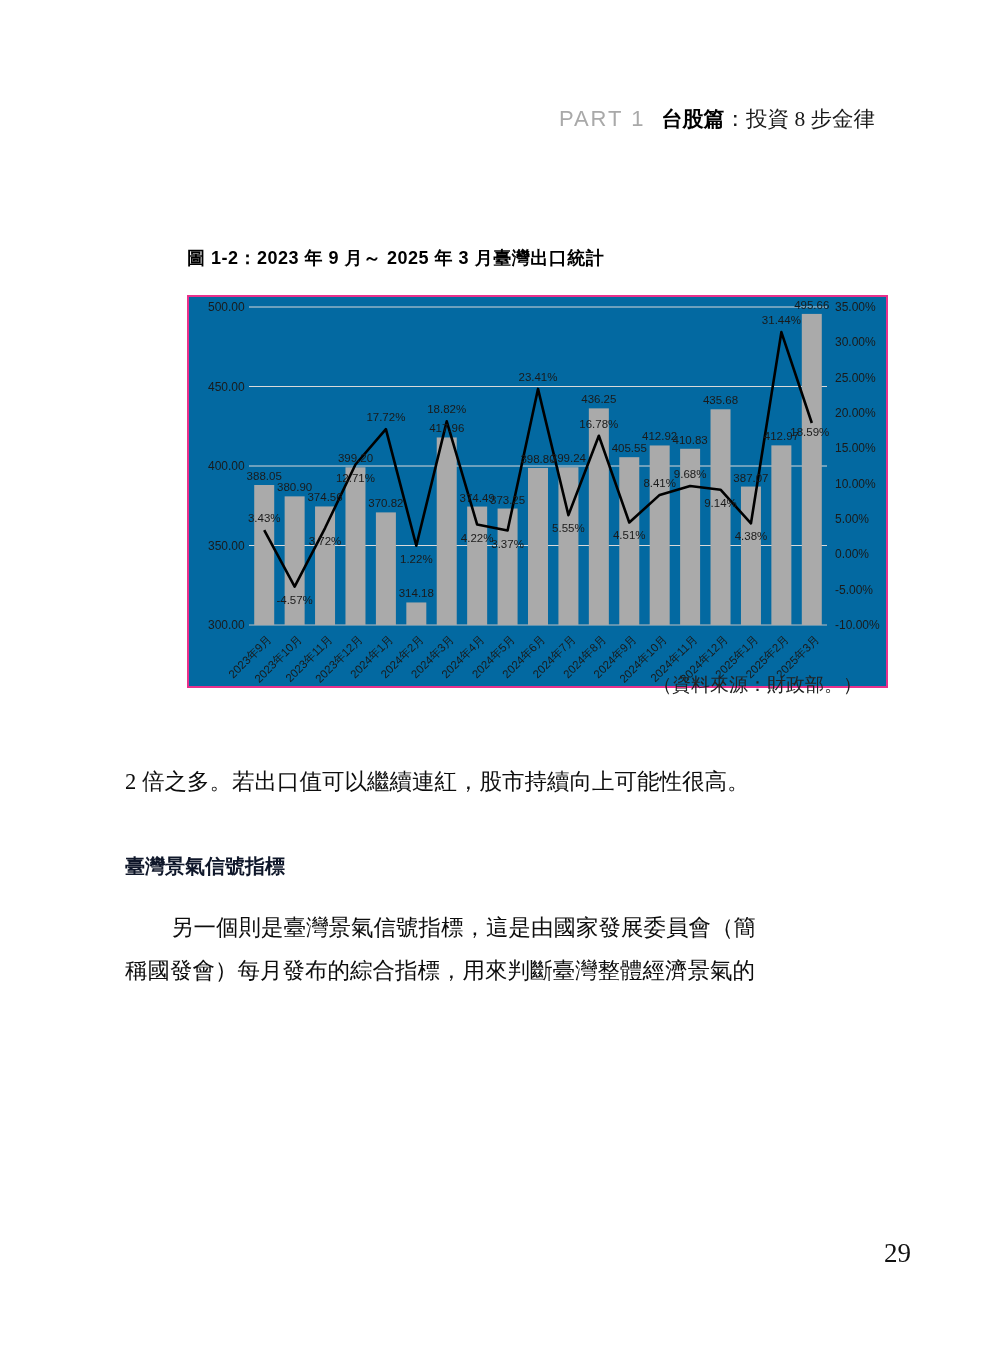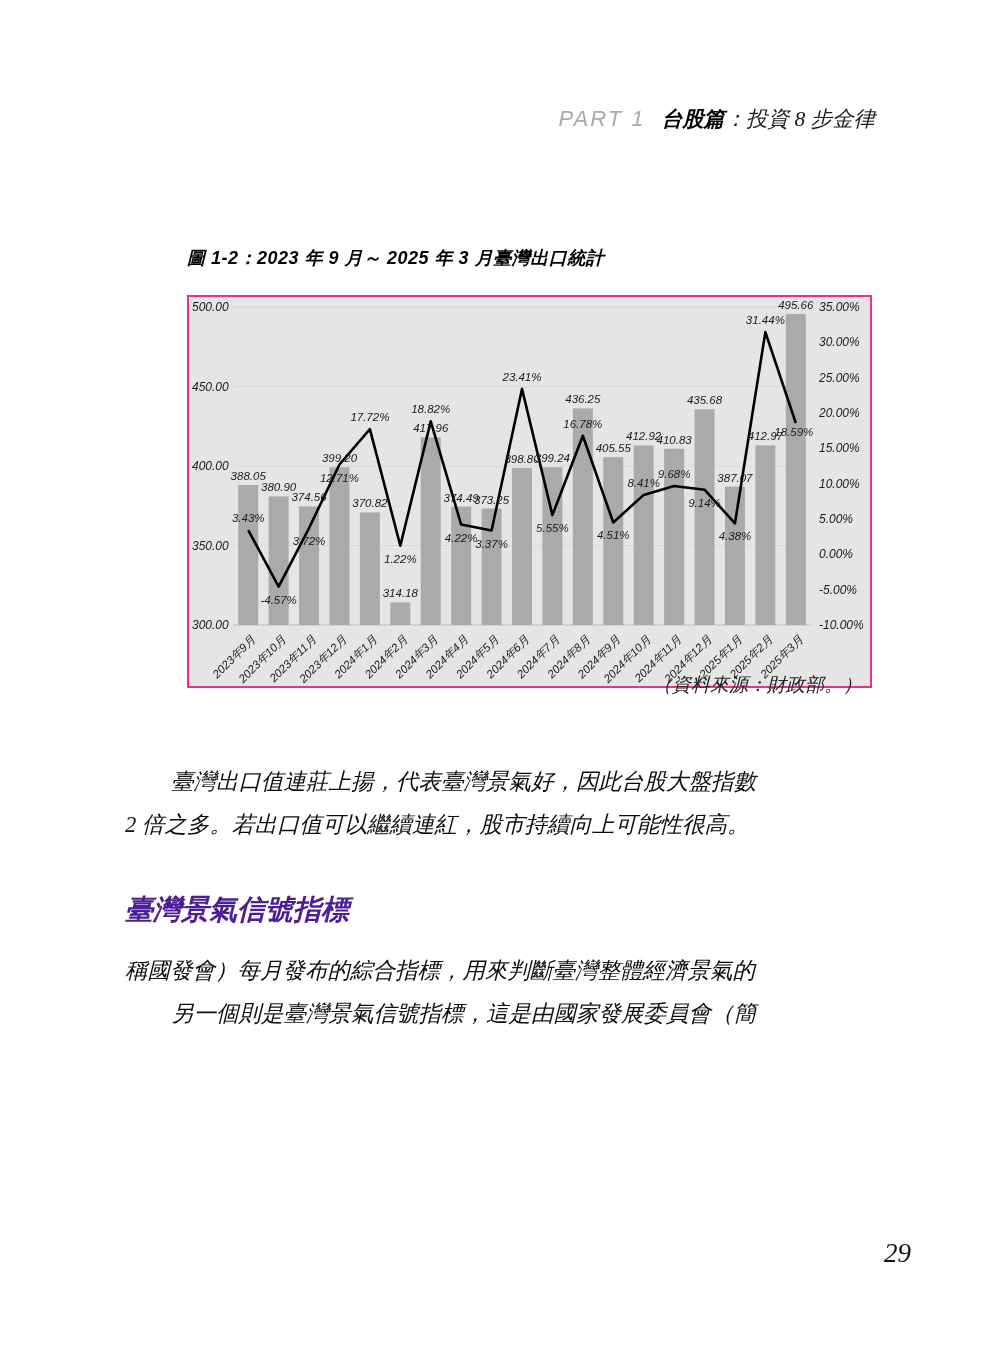--- a/index.html
+++ b/index.html
@@ -1,59 +1,59 @@
 <!DOCTYPE html>
 <html><head>
 <meta charset="utf-8">
 <style>
   html,body { margin:0; padding:0; background:#ffffff; }
   .page {
     position:relative; width:1000px; height:1362px; background:#ffffff;
-    font-family:"Liberation Serif", serif; color:#111; overflow:hidden;font-style:italic;
+    font-family:"Liberation Serif", serif; color:#111; overflow:hidden;
   }
   .running-header {
     position:absolute; top:104px; right:125px; white-space:nowrap;
   }
   .part-label {
     font-family:"Liberation Sans", sans-serif; font-size:22px;
     color:#a9a9a9; letter-spacing:2px;
   }
   .section-bold {
     font-family:"Liberation Sans", sans-serif; font-weight:bold;
     font-size:21px; color:#000; margin-left:16px;
   }
   .section-rest { font-size:21.5px; color:#1a1a1a; }
   .fig-title {
     position:absolute; left:187px; top:246px;
     font-family:"Liberation Sans", sans-serif; font-weight:bold;
     font-size:18px; color:#000; letter-spacing:0.5px; white-space:nowrap;
   }
   .chart-box {
     position:absolute; left:187px; top:295px; width:681px; height:389px;
-    border:2px solid #e9308c; background:#e5e5e5;
+    border:2px solid #e9308c; background:#0369a1;padding-left:16px;
   }
   .chart-box svg { display:block; }
   .chart-text {
     font-family:"Liberation Sans", sans-serif; fill:#1a1a1a;
   }
   .source-note {
     position:absolute; top:672px; right:138px;
     font-size:19px; color:#222; white-space:nowrap;
   }
   .body-text {
     position:absolute; left:125px; top:760px; width:752px;
     font-size:22.5px; line-height:43px; color:#0d0d0d;
   }
   .para { margin:0; }
   .para + .para { margin-top:14px; }
   .bodyline { white-space:nowrap; }
   .bodyline.indent { text-indent:46px; }
   .section-heading {
     font-family:"Liberation Sans", sans-serif; font-weight:bold;
-    font-size:28px; color:#4c1d95; margin:42px 0 18px 0;
+    font-size:20px; color:#0f172a; margin:42px 0 18px 0;
   }
   .page-number {
     position:absolute; left:884px; top:1238px; font-size:27px; color:#111;
   }
 </style>
 </head>
 <body>
 
 <div class="page">
 
@@ -162,25 +162,24 @@
         <text x="553.9473684210527" y="343" font-size="11.5" class="chart-text" text-anchor="end" transform="rotate(-45 553.9473684210527 343)">2025年1月</text>
         <text x="584.3684210526316" y="343" font-size="11.5" class="chart-text" text-anchor="end" transform="rotate(-45 584.3684210526316 343)">2025年2月</text>
         <text x="614.7894736842105" y="343" font-size="11.5" class="chart-text" text-anchor="end" transform="rotate(-45 614.7894736842105 343)">2025年3月</text>
       </svg>
   </div>
 
   <div class="source-note">（資料來源：財政部。）</div>
 
   <div class="body-text">
       <div class="para">
-        <div class="bodyline indent">臺灣出口值連莊上揚，代表臺灣景氣好，因此台股大盤指數</div>
         <div class="bodyline">2 倍之多。若出口值可以繼續連紅，股市持續向上可能性很高。</div>
       </div>
       <div class="section-heading">臺灣景氣信號指標</div>
       <div class="para">
+        <div class="bodyline indent">另一個則是臺灣景氣信號指標，這是由國家發展委員會（簡</div>
         <div class="bodyline">稱國發會）每月發布的綜合指標，用來判斷臺灣整體經濟景氣的</div>
-        <div class="bodyline indent">另一個則是臺灣景氣信號指標，這是由國家發展委員會（簡</div>
       </div>
     </div>
 
   <div class="page-number">29</div>
 
 </div>
 
 </body></html>

